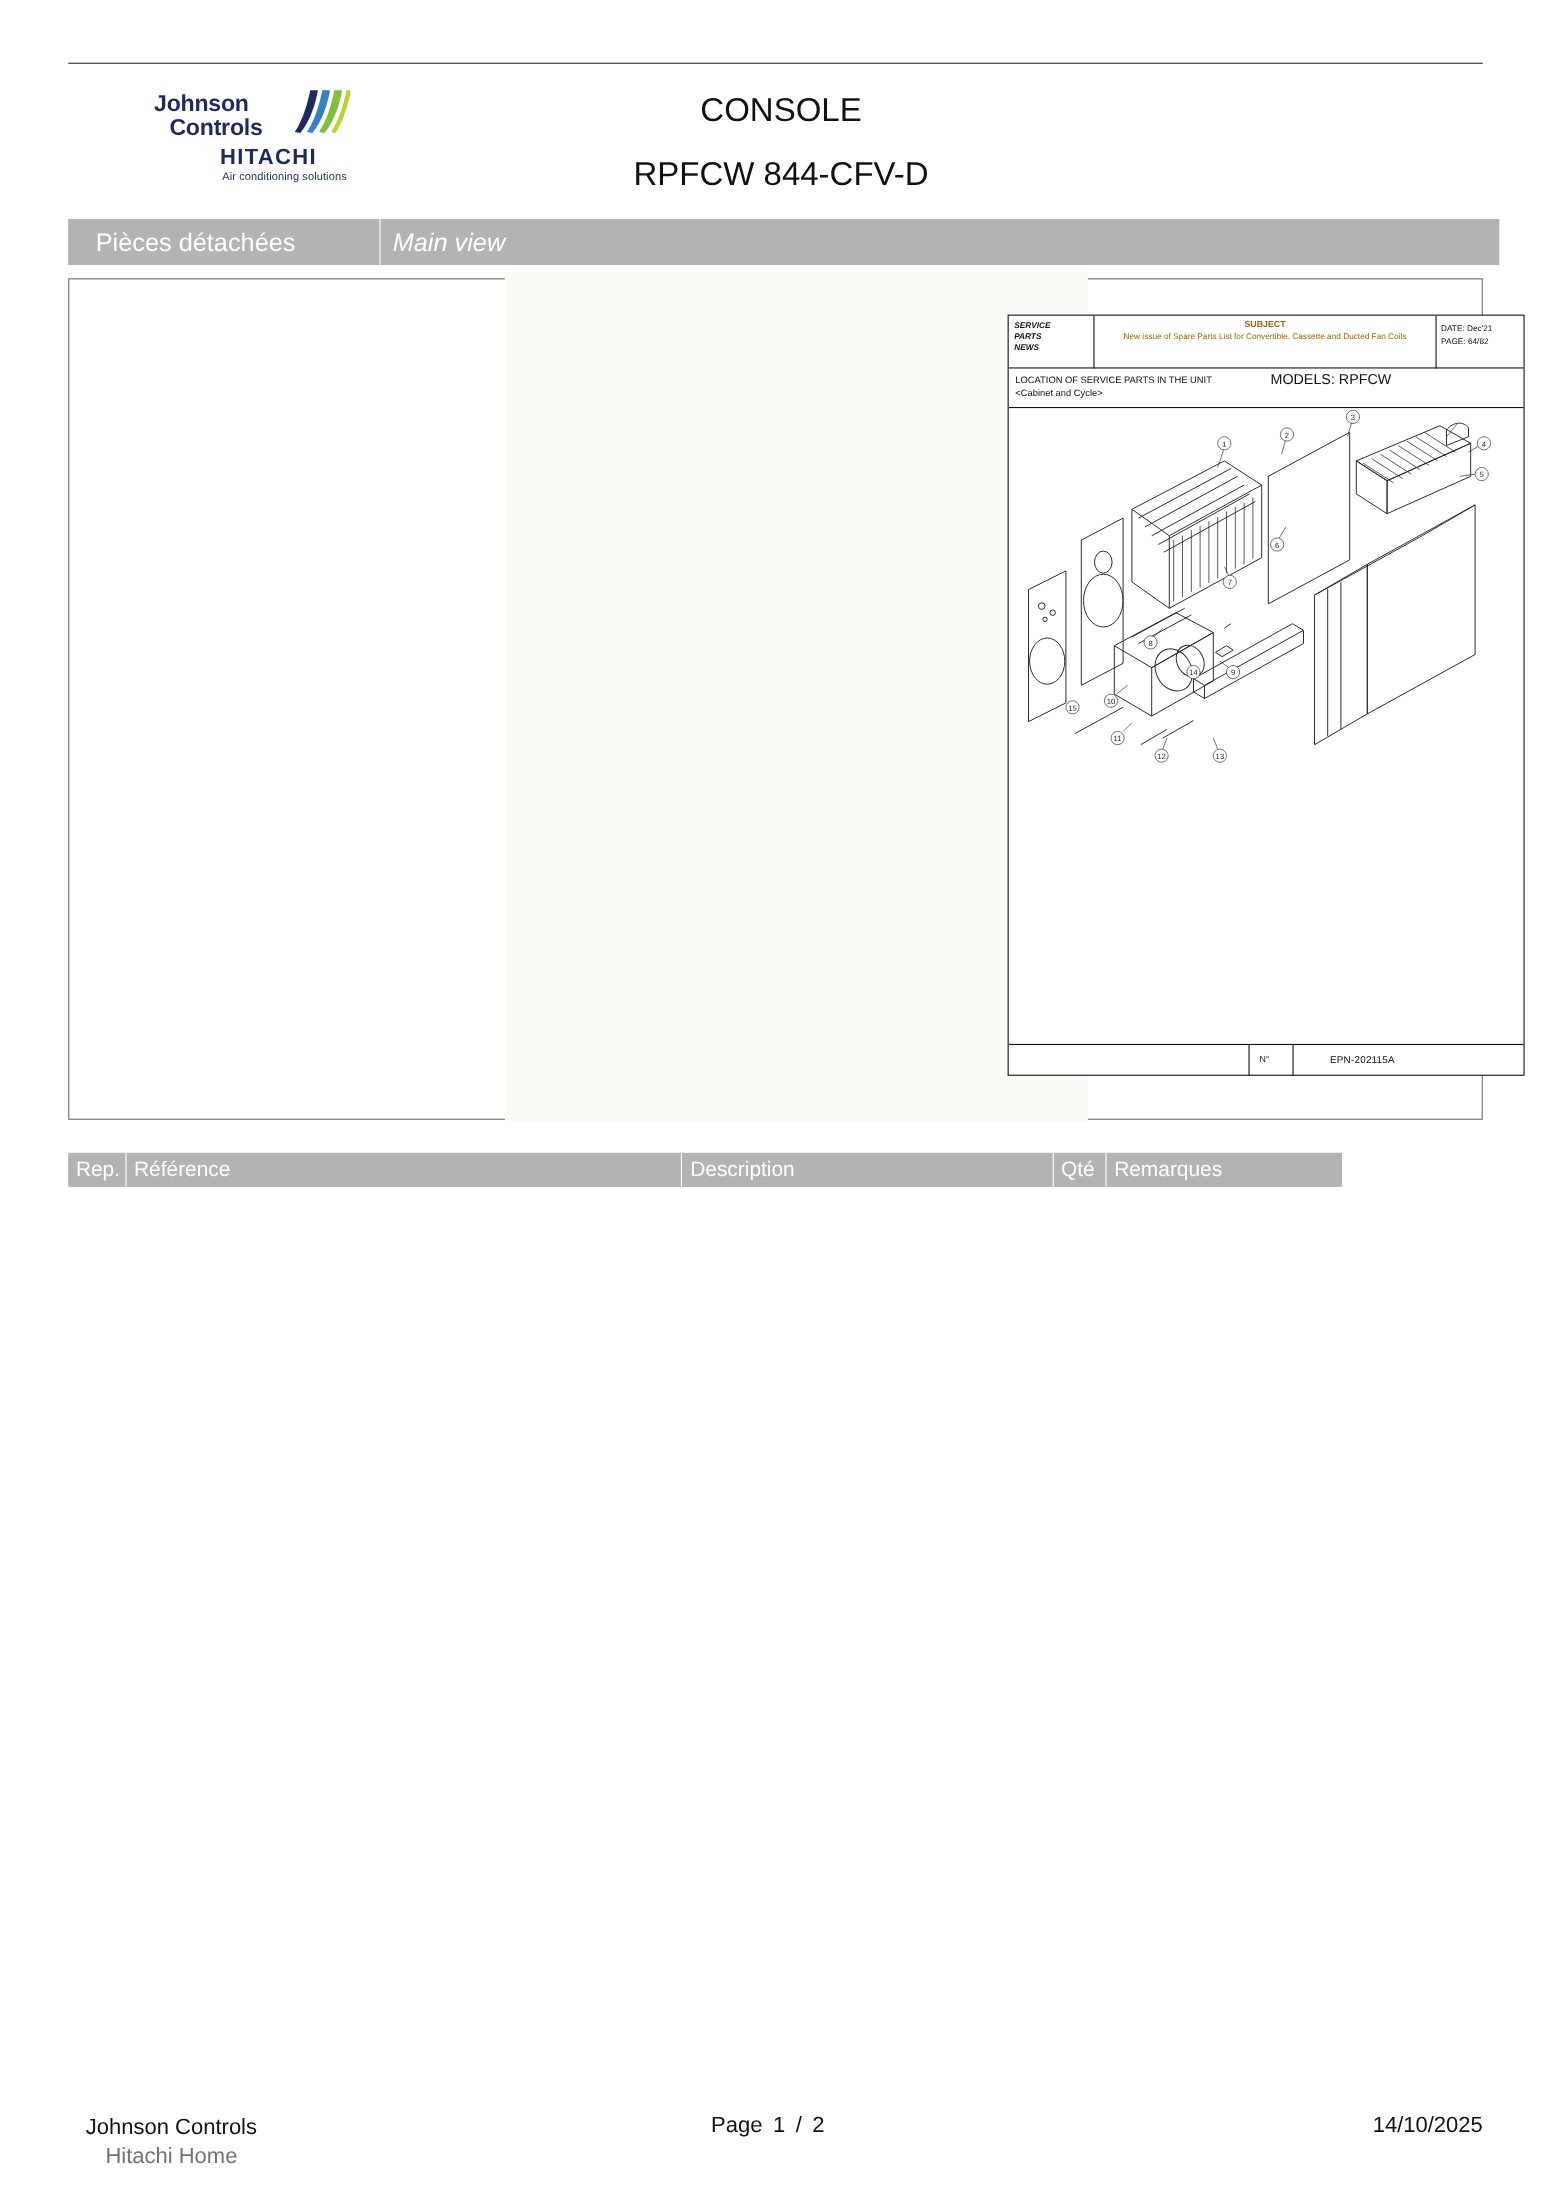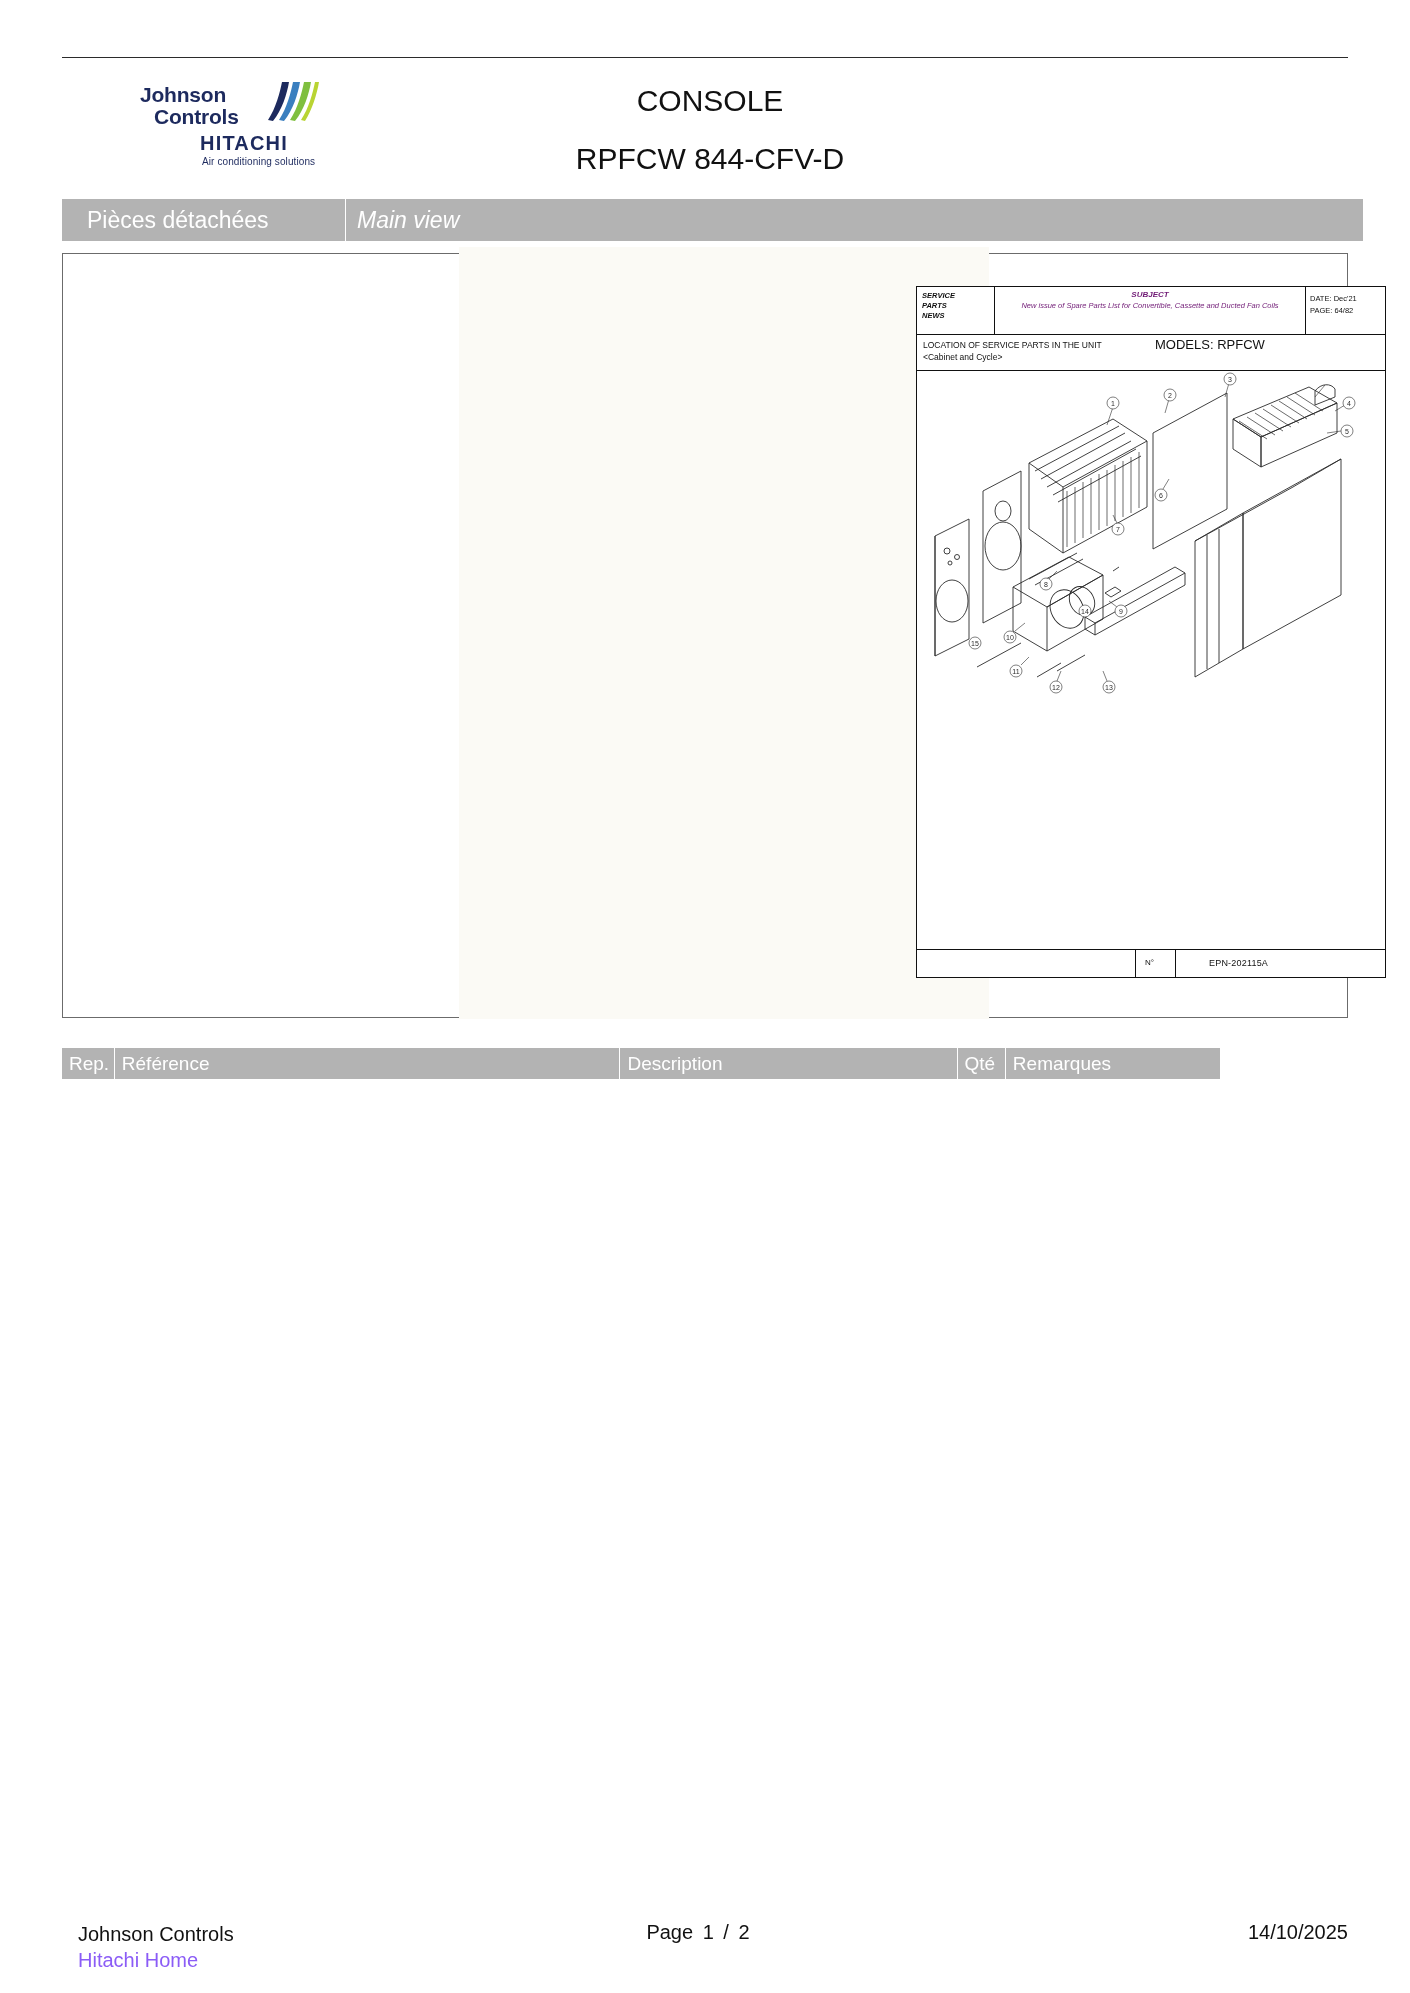--- a/index.html
+++ b/index.html
@@ -182,22 +182,21 @@
     font-style: italic;
   }
   .tb-c2 {
     position: absolute;
     left: 78px; top: 0;
     width: 311px; height: 48px;
     border-right: 1px solid #111;
     box-sizing: border-box;
     text-align: center;
     padding-top: 3px;
-    color: #701a75;
-    font-style: italic;
+    color: #a16207;
   }
   .tb-c2 .sub-label {
     font-size: 8px;
     font-weight: bold;
   }
   .tb-c2 .sub-text {
     font-size: 7.5px;
     line-height: 11px;
     padding: 1px 6px 0 6px;
   }
@@ -311,21 +310,22 @@
   
   .footer-left {
     position: absolute;
     left: 78px;
     top: 1921px;
     font-size: 20px;
     color: #111;
     line-height: 26px;
   }
   .footer-left .l2 {
-    color: #8b5cf6;
+    color: #737373;
+    text-align: center;
   }
   .footer-center {
     position: absolute;
     left: 500px;
     top: 1921px;
     width: 400px;
     text-align: center;
     font-size: 20px;
     color: #111;
   }

